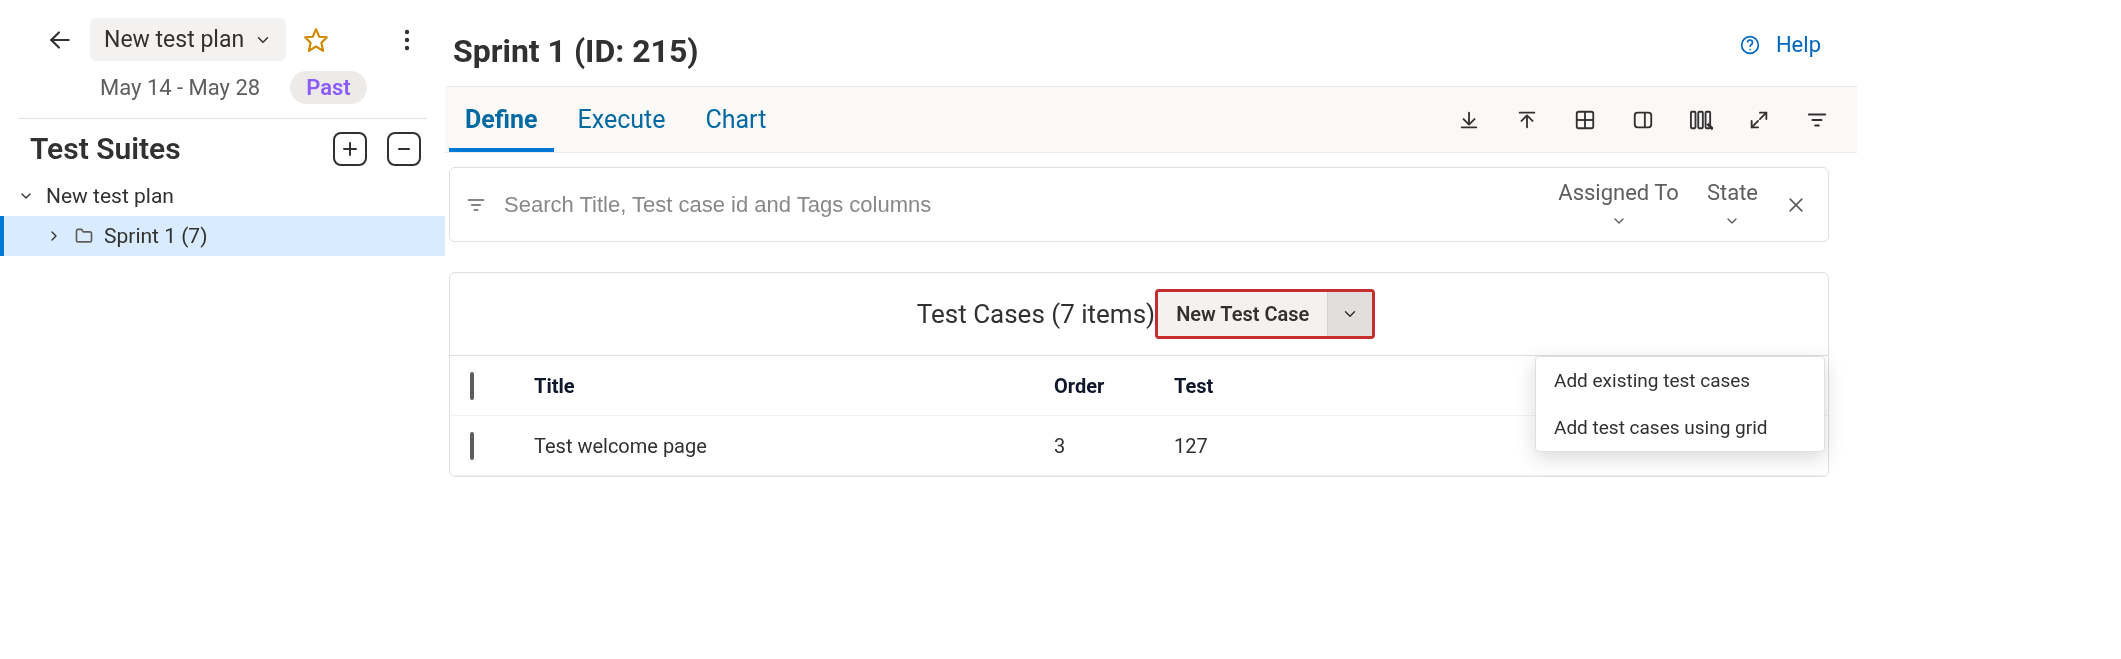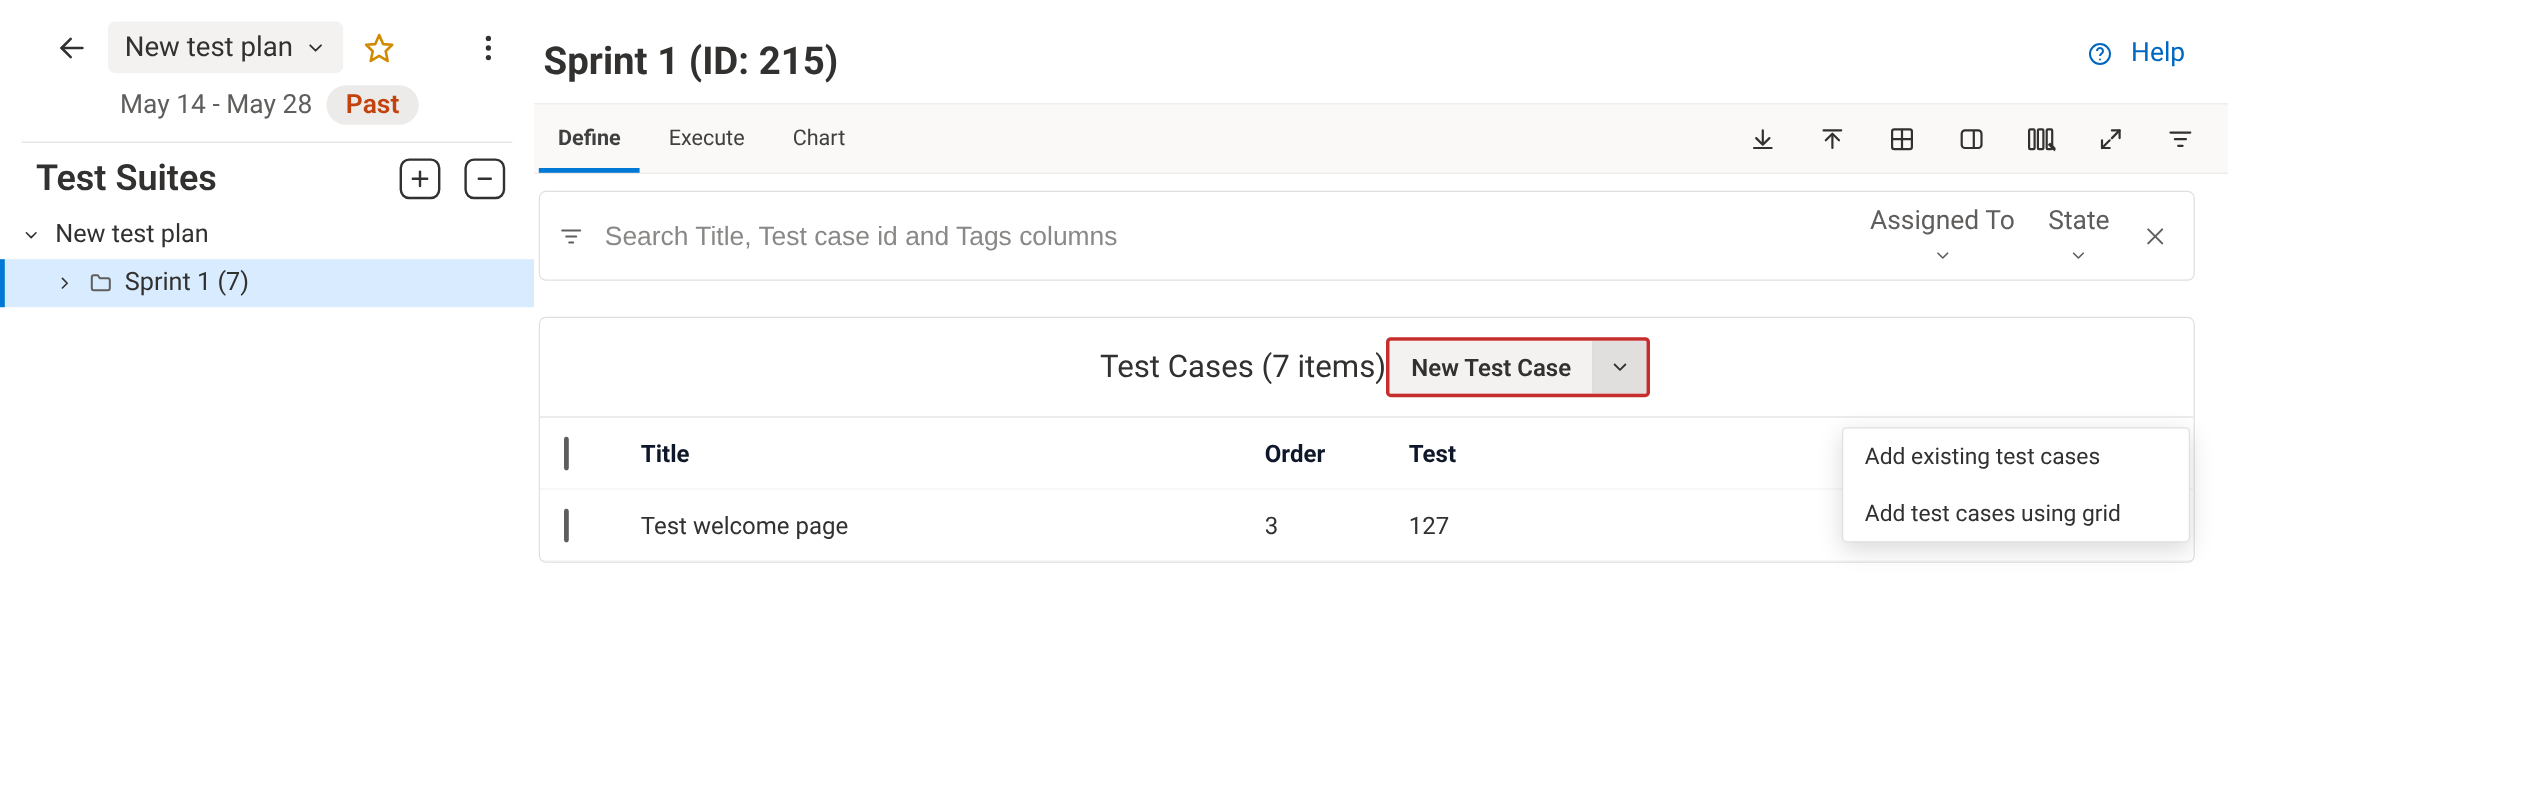--- a/index.html
+++ b/index.html
@@ -40,30 +40,30 @@
     align-items: center;
     gap: 10px;
     background: #f3f2f1;
     border-radius: 6px;
     padding: 8px 14px;
     font-size: 23px;
     cursor: pointer;
   }
   .star { color: #d18a00; }
   .sb-subheader {
-    display: flex; align-items: center; gap: 12px;
+    display: flex; align-items: center; gap: 30px;
     padding: 10px 20px 14px 100px;
     color: #605e5c;
     font-size: 22px;
   }
   .badge {
     background: #edebe9;
     border-radius: 18px;
     padding: 4px 16px;
-    color: #c2410c;
+    color: #8b5cf6;
     font-weight: 600;
   }
   .sb-divider { height: 1px; background: #e1dfdd; margin: 0 18px 8px 18px; }
 
   .sb-section {
     display: flex; align-items: center; justify-content: space-between;
     padding: 4px 24px 4px 30px;
   }
   .sb-section-title { font-size: 30px; font-weight: 600; }
   .sb-section-actions { display: flex; gap: 20px; }
@@ -105,22 +105,22 @@
   .tab-row {
     display: flex; align-items: center; justify-content: space-between;
     background: #faf9f8;
     padding: 0 28px 0 0;
     border-top: 1px solid #edebe9;
     border-bottom: 1px solid #edebe9;
   }
   .tabs { display: flex; gap: 8px; padding-left: 4px; }
   .tab {
     padding: 18px 16px 14px 16px;
-    font-size: 18px;
-    color: #404040;
+    font-size: 25px;
+    color: #0369a1;
     cursor: pointer;
     border-bottom: 4px solid transparent;
   }
   .tab.active { font-weight: 700; border-bottom-color: #0078d4; }
   .tab-icons { display: flex; gap: 34px; align-items: center; }
   .toolbar-icon { width: 24px; height: 24px; display: inline-flex; align-items:center; justify-content:center; cursor:pointer; }
 
   .filter-bar {
     margin: 14px 28px 0 4px;
     border: 1px solid #e1dfdd;

